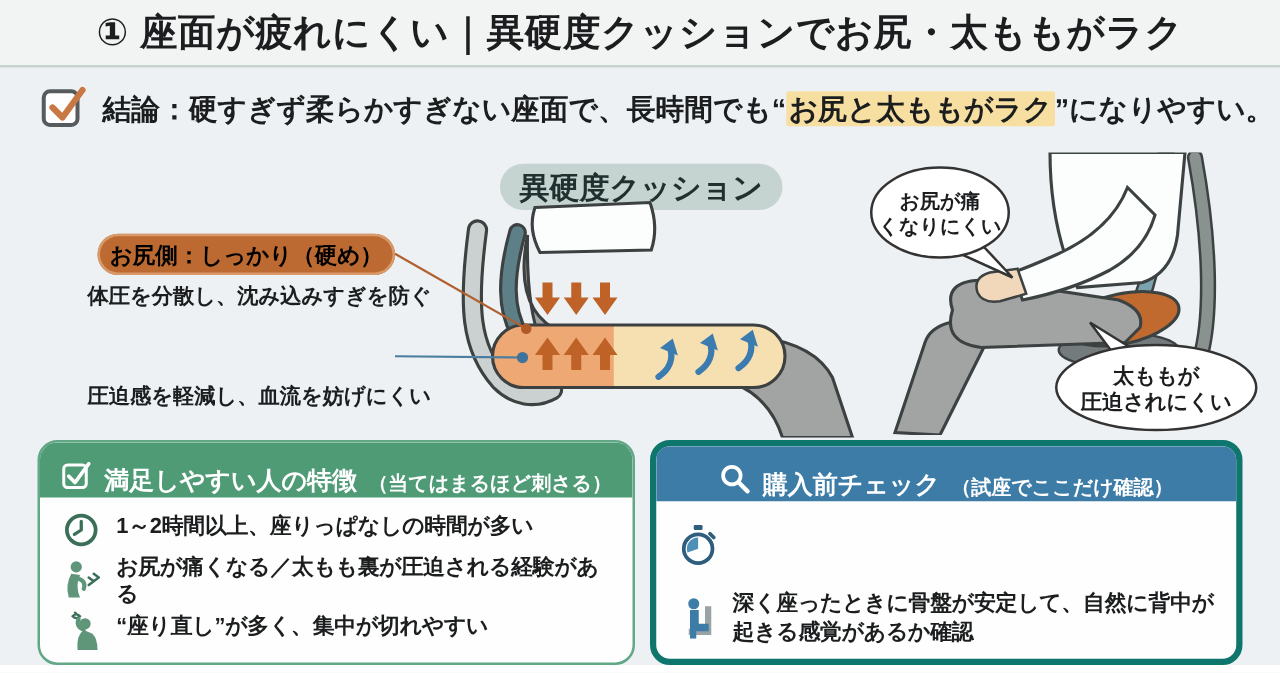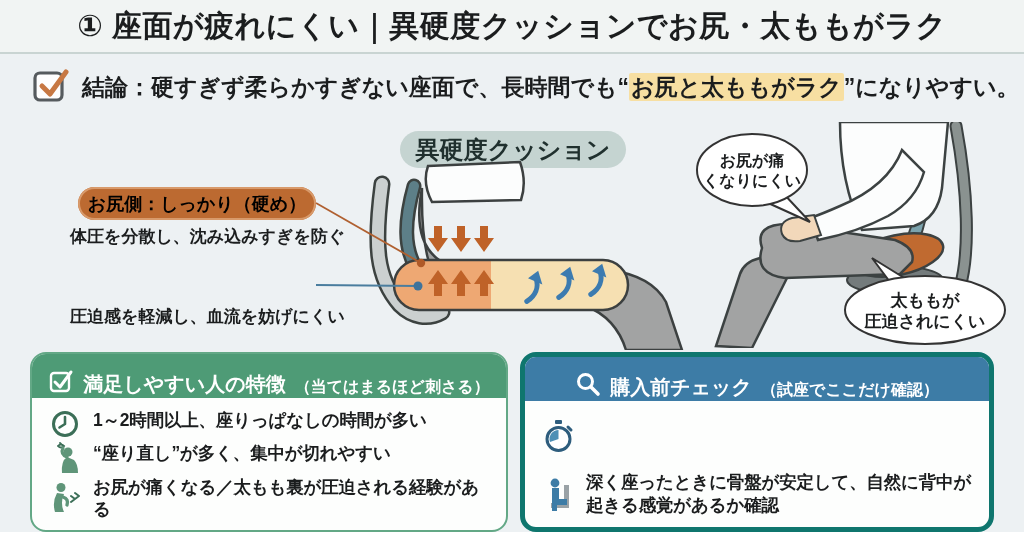--- a/index.html
+++ b/index.html
@@ -179,38 +179,38 @@
           <svg width="30" height="30" viewBox="0 0 30 30">
             <circle cx="15" cy="15" r="11.5" fill="#fff" stroke="#3c6f58" stroke-width="3"></circle>
             <path d="M15,15 L15,8 M15,15 L9.5,18.5" fill="none" stroke="#3c6f58" stroke-width="2.6" stroke-linecap="round"></path>
           </svg>
         </span>
         <span class="item-text">1～2時間以上、座りっぱなしの時間が多い</span>
       </div>
       <div class="item-row">
         <span class="item-icon">
           <svg width="30" height="32" viewBox="0 0 30 32">
+            <circle cx="11" cy="5.5" r="4.5" fill="#5f9579"></circle>
+            <path d="M7,11 Q2,20 5,30 L14,30 Q10,21 14,12 Z" fill="#5f9579"></path>
+            <path d="M13,15 Q19,17 17,23" fill="none" stroke="#5f9579" stroke-width="3.4" stroke-linecap="round"></path>
+            <path d="M21,14 l4,3 -4,3 M25,11 l4,3 -4,3" fill="none" stroke="#3c6f58" stroke-width="2" stroke-linecap="round" stroke-linejoin="round"></path>
+          </svg>
+        </span>
+        <span class="item-text">お尻が痛くなる／太もも裏が圧迫される経験がある</span>
+      </div>
+      <div class="item-row">
+        <span class="item-icon">
+          <svg width="30" height="32" viewBox="0 0 30 32">
             <path d="M8,4 q3,-3 6,0 q-3,3 -6,0 M10,1 l2,2" fill="none" stroke="#3c6f58" stroke-width="1.8" stroke-linecap="round"></path>
             <circle cx="18" cy="10" r="4.5" fill="#5f9579"></circle>
             <path d="M12,31 Q11,19 17,15 L24,18 Q28,22 28,31 Z" fill="#5f9579"></path>
             <path d="M17,15 Q10,12 13,6" fill="none" stroke="#5f9579" stroke-width="3.2" stroke-linecap="round"></path>
           </svg>
         </span>
         <span class="item-text">“座り直し”が多く、集中が切れやすい</span>
-      </div>
-      <div class="item-row">
-        <span class="item-icon">
-          <svg width="30" height="32" viewBox="0 0 30 32">
-            <circle cx="11" cy="5.5" r="4.5" fill="#5f9579"></circle>
-            <path d="M7,11 Q2,20 5,30 L14,30 Q10,21 14,12 Z" fill="#5f9579"></path>
-            <path d="M13,15 Q19,17 17,23" fill="none" stroke="#5f9579" stroke-width="3.4" stroke-linecap="round"></path>
-            <path d="M21,14 l4,3 -4,3 M25,11 l4,3 -4,3" fill="none" stroke="#3c6f58" stroke-width="2" stroke-linecap="round" stroke-linejoin="round"></path>
-          </svg>
-        </span>
-        <span class="item-text">お尻が痛くなる／太もも裏が圧迫される経験がある</span>
       </div>
     </div>
   </div>
 
   <div class="panel panel-blue">
     <div class="panel-head">
       <span>
         <svg width="26" height="26" viewBox="0 0 26 26">
           <circle cx="10.5" cy="10.5" r="7" fill="none" stroke="#fff" stroke-width="3"></circle>
           <path d="M16,16 L23,23" stroke="#fff" stroke-width="3.6" stroke-linecap="round"></path>

